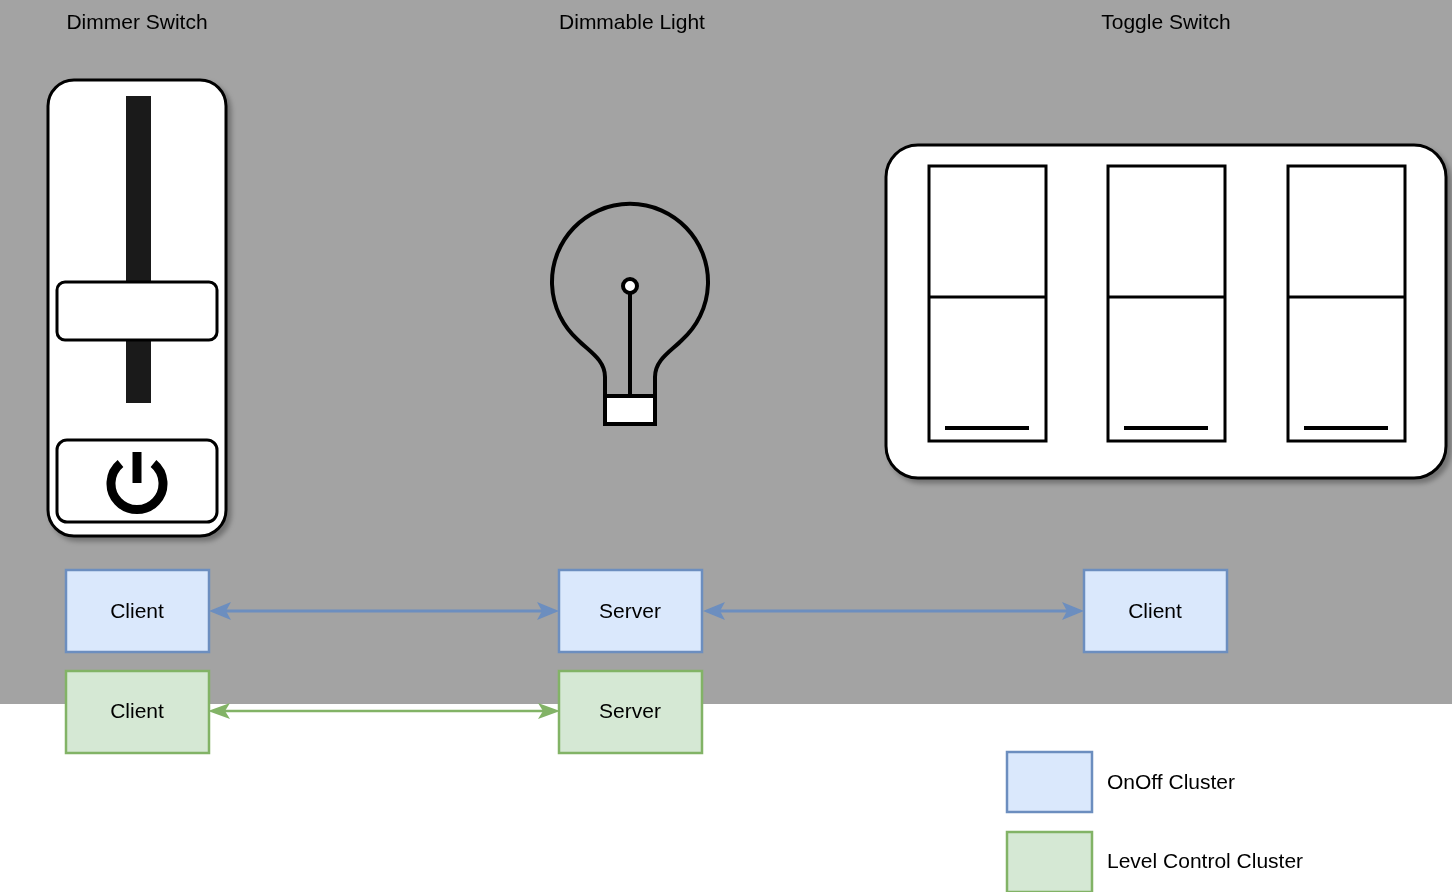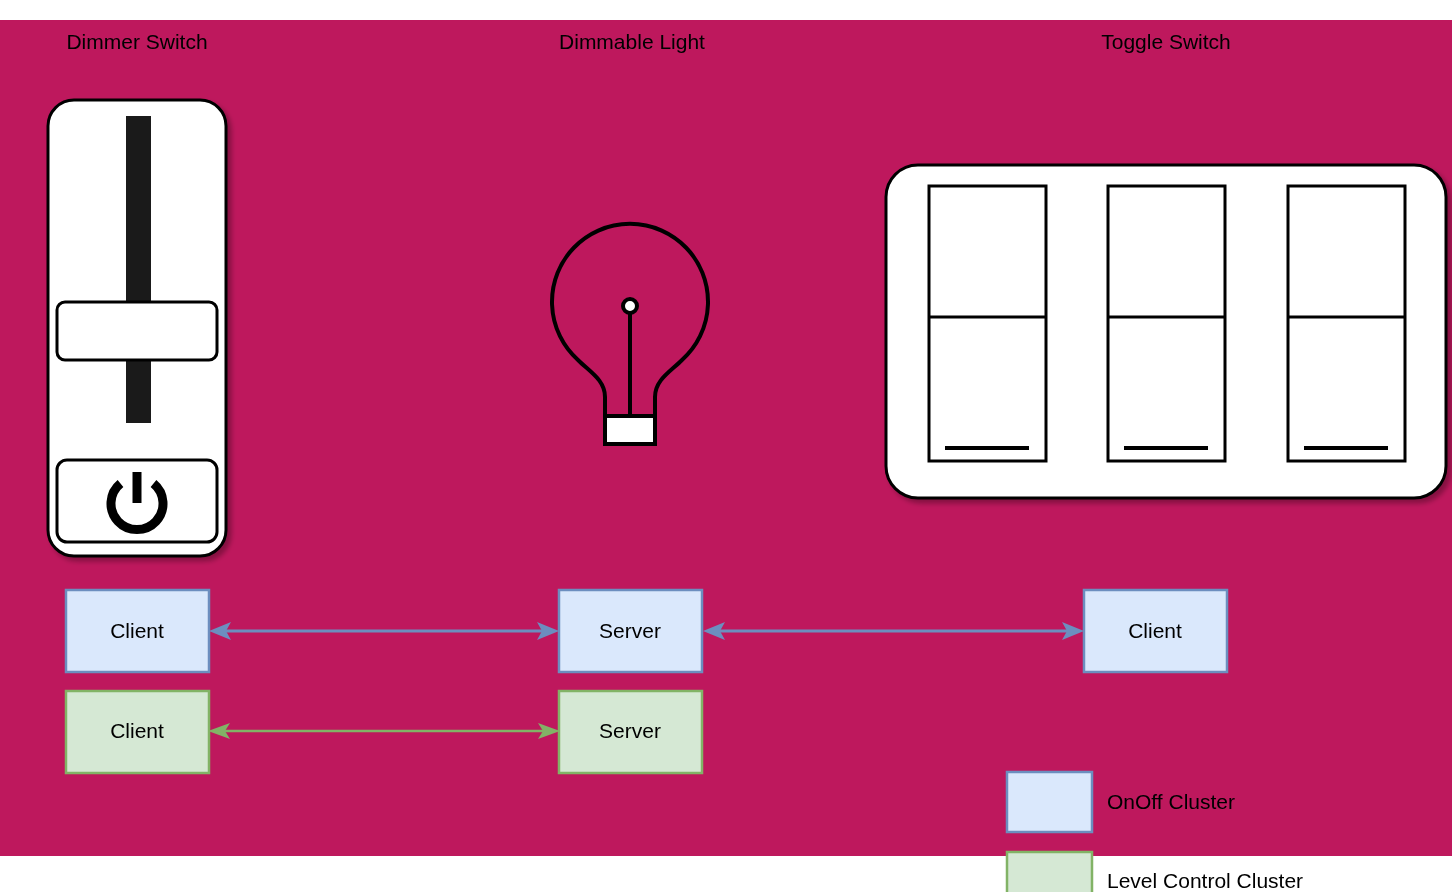--- a/index.html
+++ b/index.html
@@ -10,23 +10,22 @@
   }
   body {
     width: 1452px;
     height: 892px;
     font-family: "Liberation Sans", sans-serif;
     overflow: hidden;
   }
   #stage {
     position: relative;
     width: 1452px;
-    height: 836px;
-    background: #be185d;
-    margin-top: 20px;
+    height: 704px;
+    background: #a3a3a3;
   }
   svg#canvas {
     position: absolute;
     top: 0;
     left: 0;
     width: 1452px;
     height: 892px;
     display: block;
   }
   .device-title {

